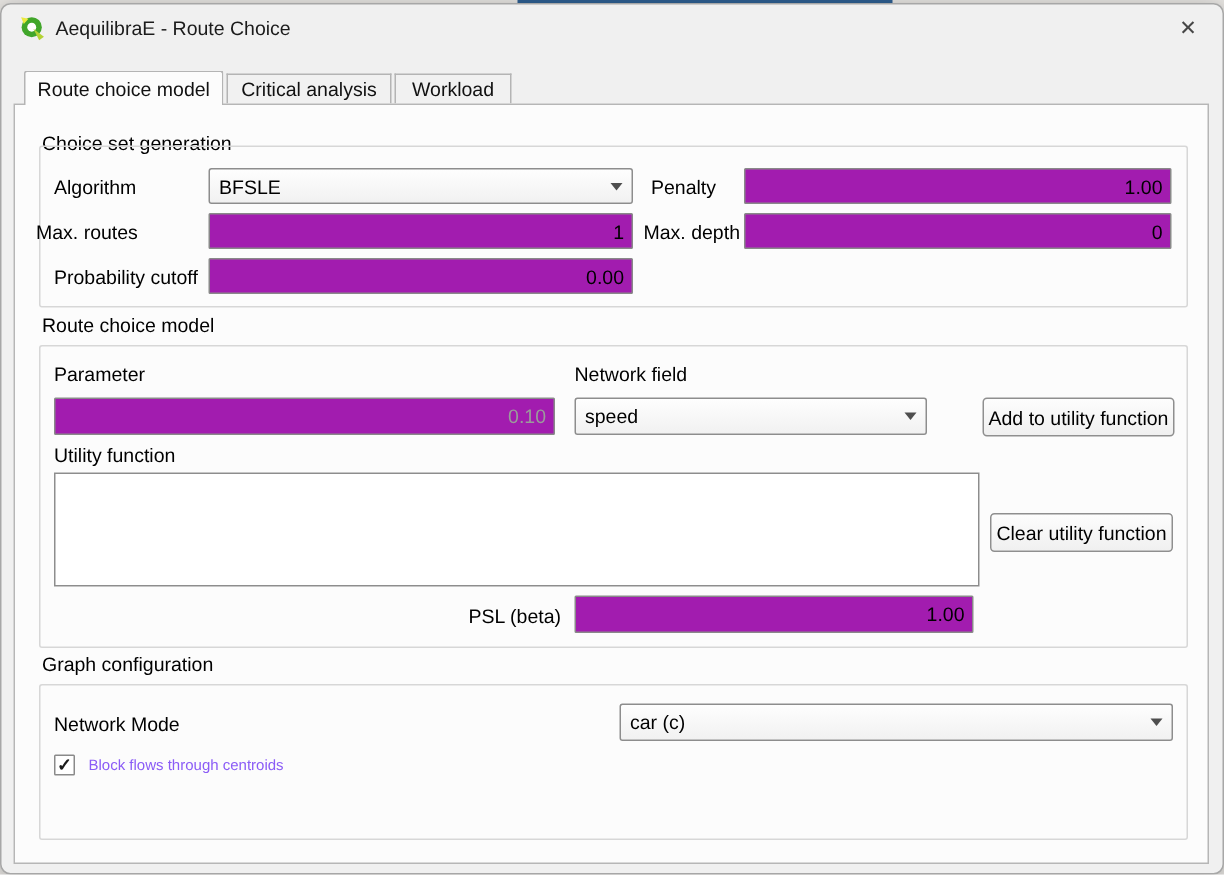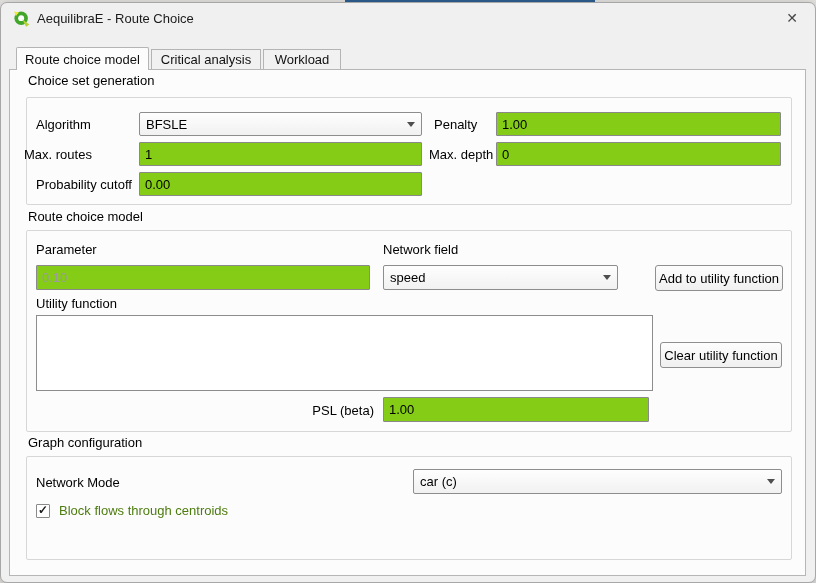--- a/index.html
+++ b/index.html
@@ -23,40 +23,40 @@
   .tab { position:absolute; font-size:13px; color:#111; display:flex; align-items:center; justify-content:center;
          border:1px solid #b4b4b4; border-bottom:none; background:#f1f1f1; }
   .tab.active { background:#fcfcfc; z-index:3; border-radius:2px 2px 0 0; }
 
   .tabpane { position:absolute; left:8px; top:66px; width:797px; height:507px; background:#fcfcfc; border:1px solid #b6b6b6; z-index:1; }
 
   .group { position:absolute; border:1px solid #d7d7d7; border-radius:2px; }
   .group-title { position:absolute; font-size:13px; color:#000; }
   .lbl { position:absolute; font-size:13px; color:#000; white-space:nowrap; }
 
-  .tb { position:absolute; border:1px solid #898989; border-radius:1px; background:#84cc16; font-family:"Liberation Sans", sans-serif;
-        font-size:13px; color:#000; padding:0 5px; outline:none; }
+  .tb { position:absolute; border:1px solid #898989; border-radius:1px; background:#a21caf; font-family:"Liberation Sans", sans-serif;
+        font-size:13px; color:#000; padding:0 5px; outline:none;text-align:right; }
   .tb::placeholder { color:#9b9b9b; }
 
   .combo { position:absolute; border:1px solid #8d8d8d; border-radius:2px; background:linear-gradient(#fefefe,#f1f1f1);
            display:flex; align-items:center; padding:0 6px; font-size:13px; color:#000; }
   .combo .arrow { margin-left:auto; width:0; height:0; border-left:4px solid transparent; border-right:4px solid transparent; border-top:5px solid #4e4e4e; }
 
   .btn { position:absolute; border:1px solid #8f8f8f; border-radius:3px; background:linear-gradient(#fdfdfd,#f0f0f0);
          font-family:"Liberation Sans", sans-serif; font-size:13px; color:#000; display:flex; align-items:center; justify-content:center; }
 
   .txtarea { position:absolute; border:1px solid #8d8d8d; background:#fff; resize:none; outline:none;
              font-family:"Liberation Sans", sans-serif; font-size:13px; }
 
   .checkrow { position:absolute; display:flex; align-items:center; gap:9px; }
   .checkbox { width:14px; height:14px; border:1px solid #8a8a8a; background:#fff; border-radius:1px;
               display:flex; align-items:center; justify-content:center; }
   .checkbox .mark { display:none; font-size:12px; line-height:1; color:#1a1a1a; font-weight:bold; margin-top:-1px; }
   .checkbox.checked .mark { display:block; }
-  .checkrow .cblabel { font-size:13px; color:#4d7c0f; }
+  .checkrow .cblabel { font-size:10px; color:#8b5cf6; }
 </style>
 </head>
 <body>
 
 <div class="bg-strip"></div>
 
 <div class="dialog">
 
   <div class="titlebar">
     <span class="app-icon">
@@ -72,21 +72,21 @@
       <span>✕</span>
     </div>
   </div>
 
   <div class="tab active" style="left:15px; top:44px; width:133px; height:23px;">Route choice model</div>
   <div class="tab" style="left:150px; top:46px; width:110px; height:20px;">Critical analysis</div>
   <div class="tab" style="left:262px; top:46px; width:78px; height:20px;">Workload</div>
 
   <div class="tabpane">
 
-    <span class="group-title" style="left:18px; top:3px;text-align:right;">Choice set generation</span>
+    <span class="group-title" style="left:18px; top:18px;text-align:right;">Choice set generation</span>
     <div class="group" style="left:16px; top:27px; width:766px; height:108px;"></div>
 
     <span class="lbl" style="left:26px; top:47px;">Algorithm</span>
     <div class="combo" style="left:129px; top:42px; width:283px; height:24px;">
       <span>BFSLE</span>
       <span class="arrow"></span>
     </div>
     <span class="lbl" style="left:424px; top:47px;">Penalty</span>
     <input class="tb" style="left: 486px; top: 42px; width: 285px; height: 24px;" value="1.00">
 

